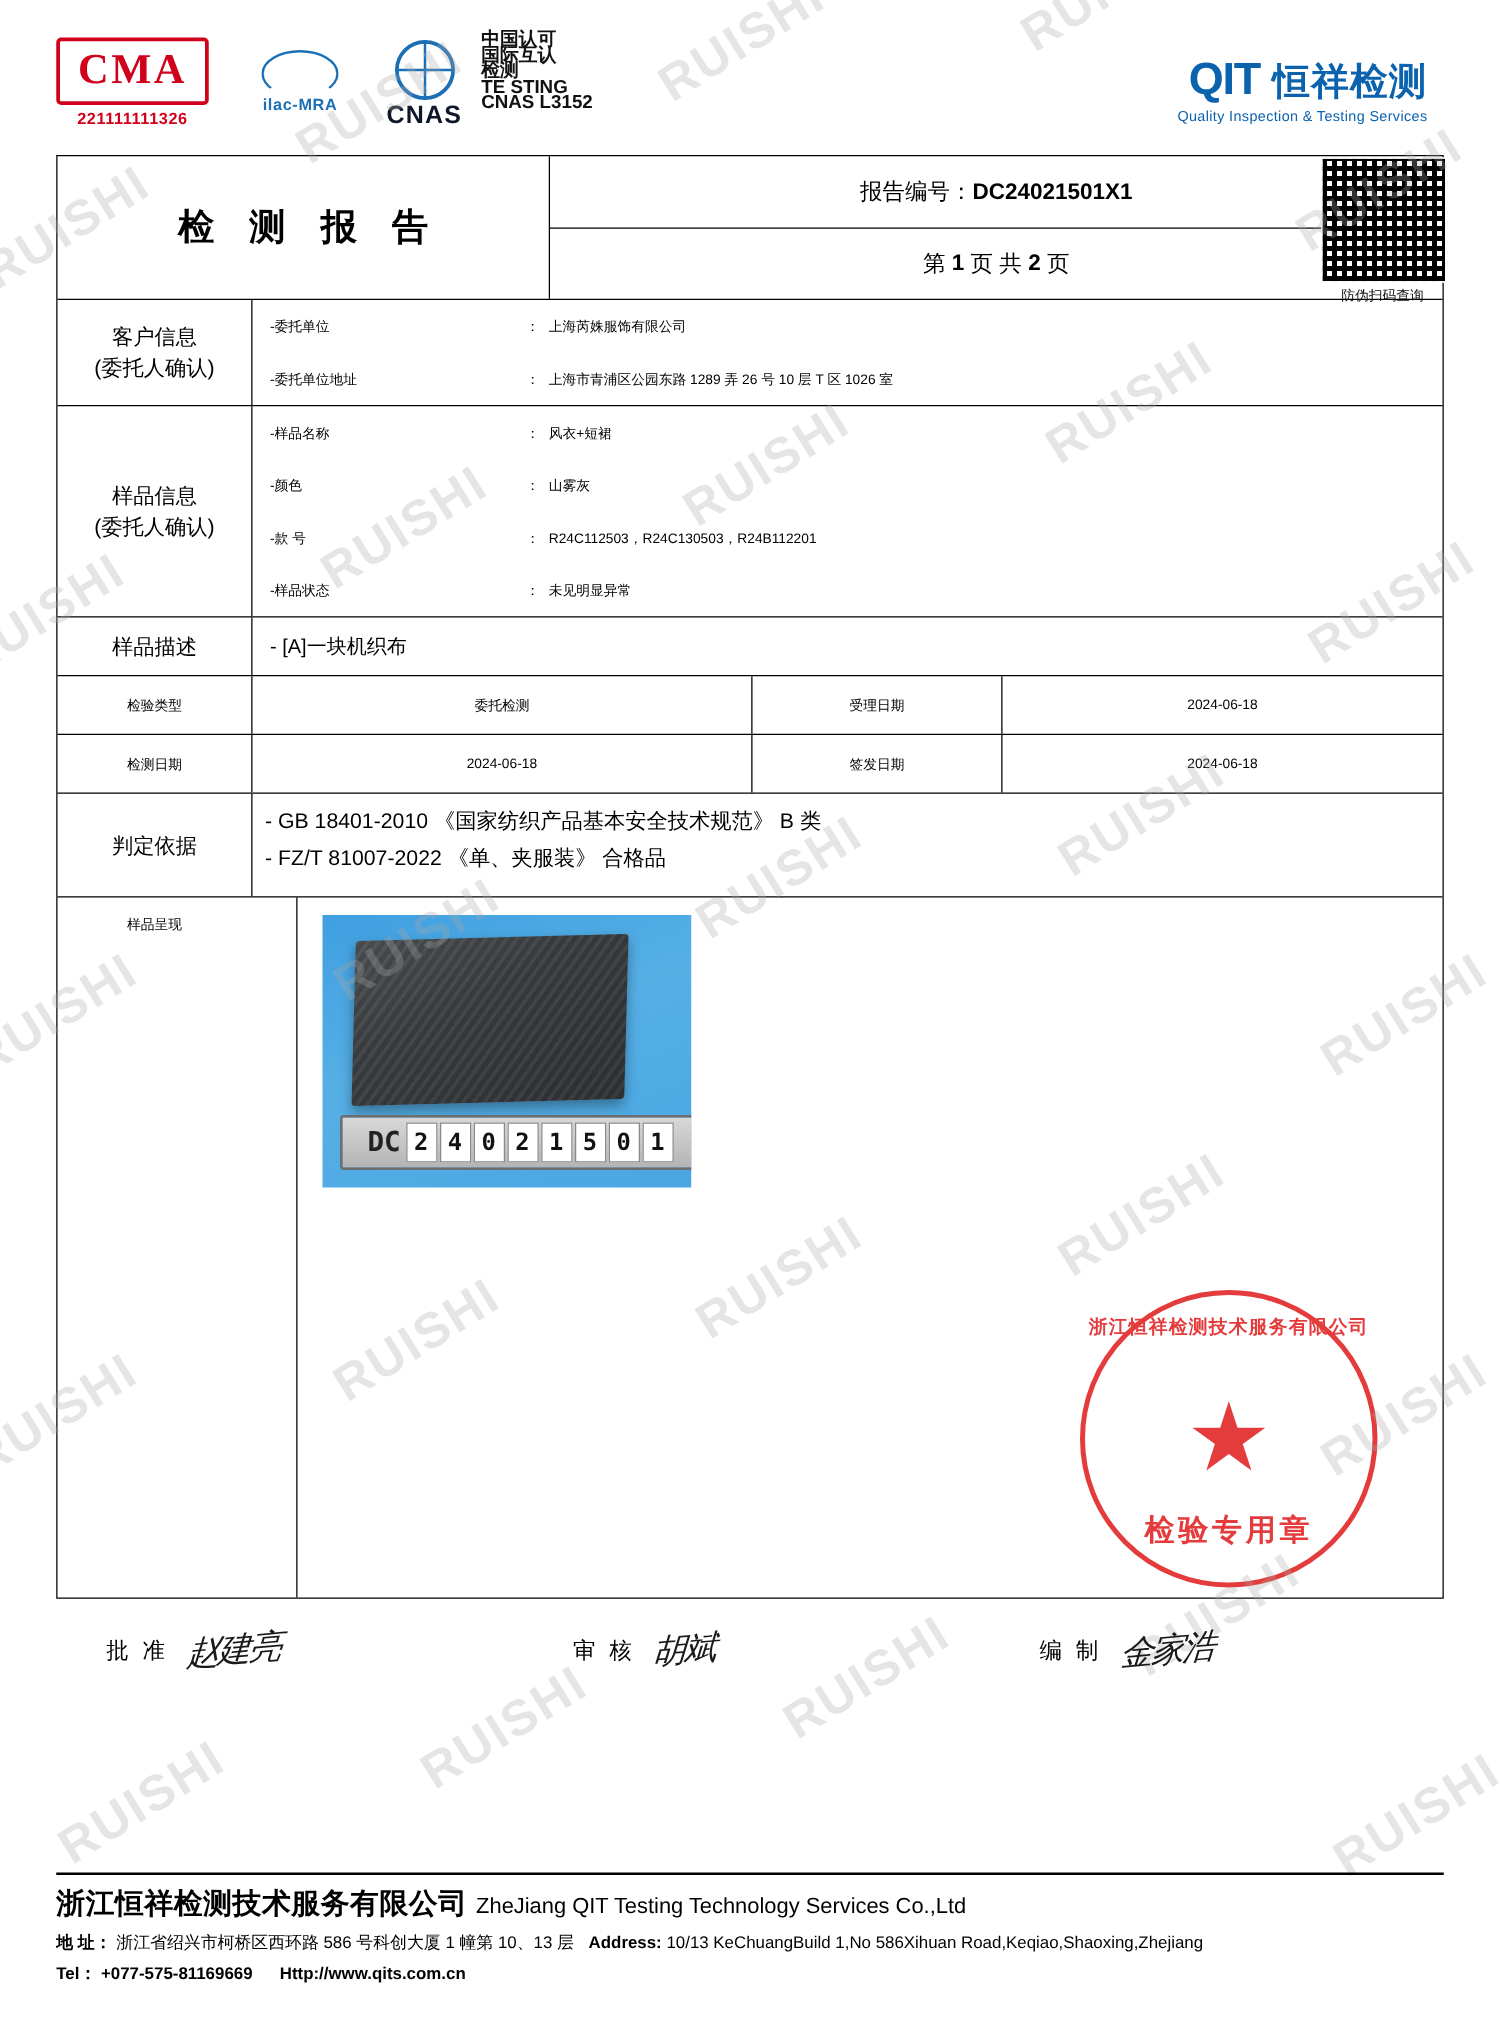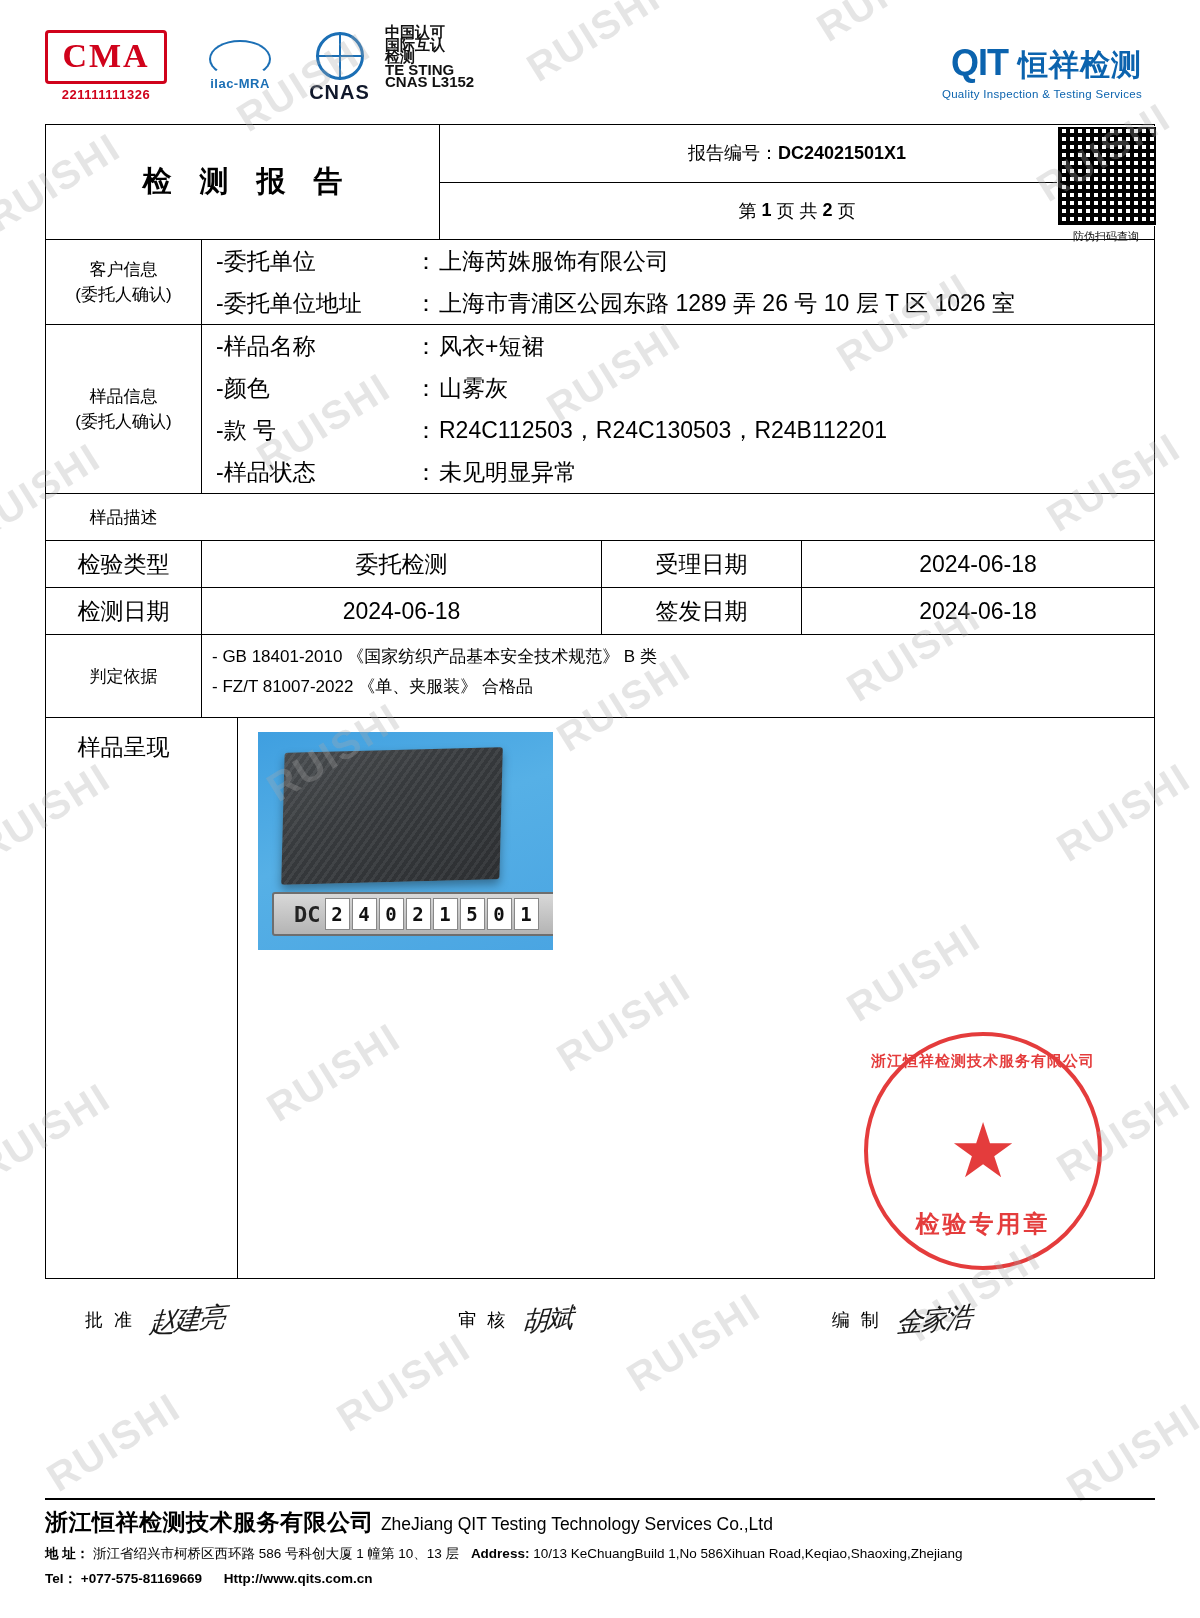--- a/index.html
+++ b/index.html
@@ -189,21 +189,21 @@
   }
   .row {
     display: flex;
     border-bottom: 1.2px solid #000;
   }
   .row:last-child { border-bottom: none; gap: 36px; }
 
   .cell {
     box-sizing: border-box;
     padding: 6px 8px;
-    font-size: 23px;
+    font-size: 11px;
     display: flex;
     align-items: center;
   }
   .bl { border-left: 1.2px solid #000; }
 
   
   .title-row { height: 114px; }
   .title-cell {
     width: 393px;
     justify-content: center;
@@ -625,20 +625,21 @@
         <div class="subrow">
           <div class="cell key">-样品状态</div>
           <div class="cell colon">：</div>
           <div class="cell val">未见明显异常</div>
         </div>
       </div>
     </div>
 
     <div class="row">
       <div class="cell lab" style="height:46px;">样品描述</div>
+      <div class="desc-val bl">- [A]一块机织布</div>
     </div>
 
     <div class="row halfrow">
       <div class="cell h-lab">检验类型</div>
       <div class="cell h-v1">委托检测</div>
       <div class="cell h-k2">受理日期</div>
       <div class="cell h-v2">2024-06-18</div>
     </div>
 
     <div class="row halfrow">

